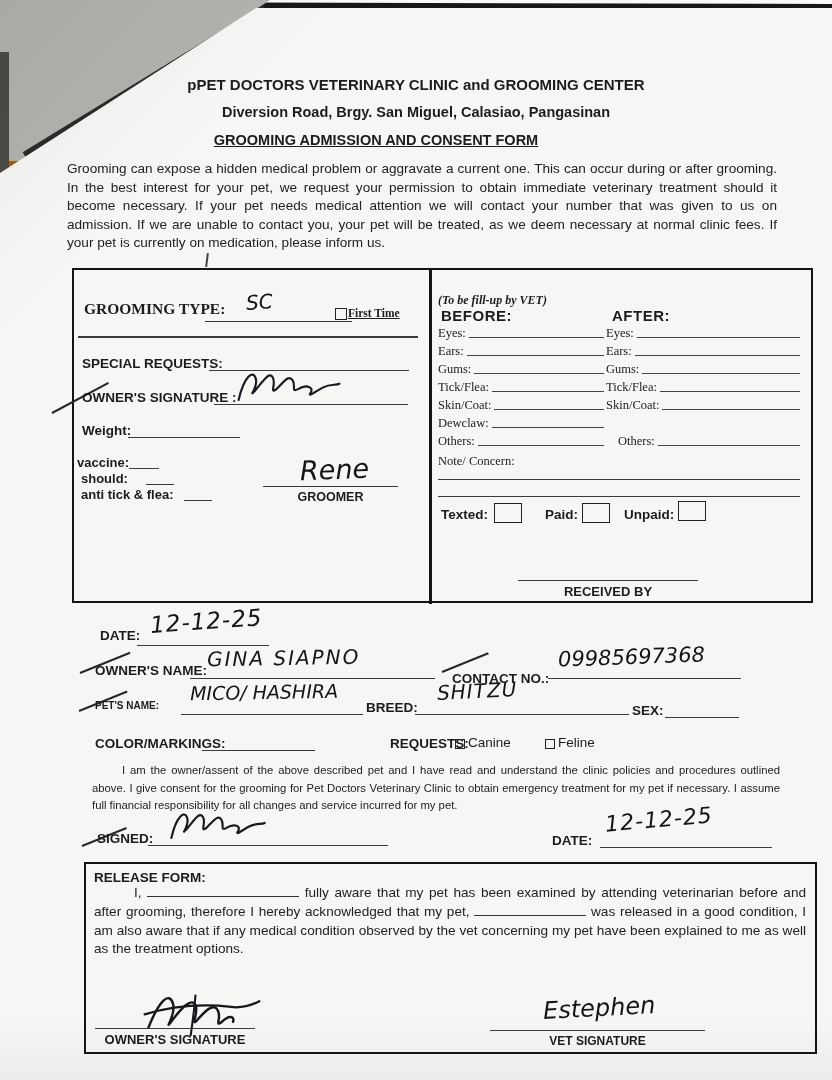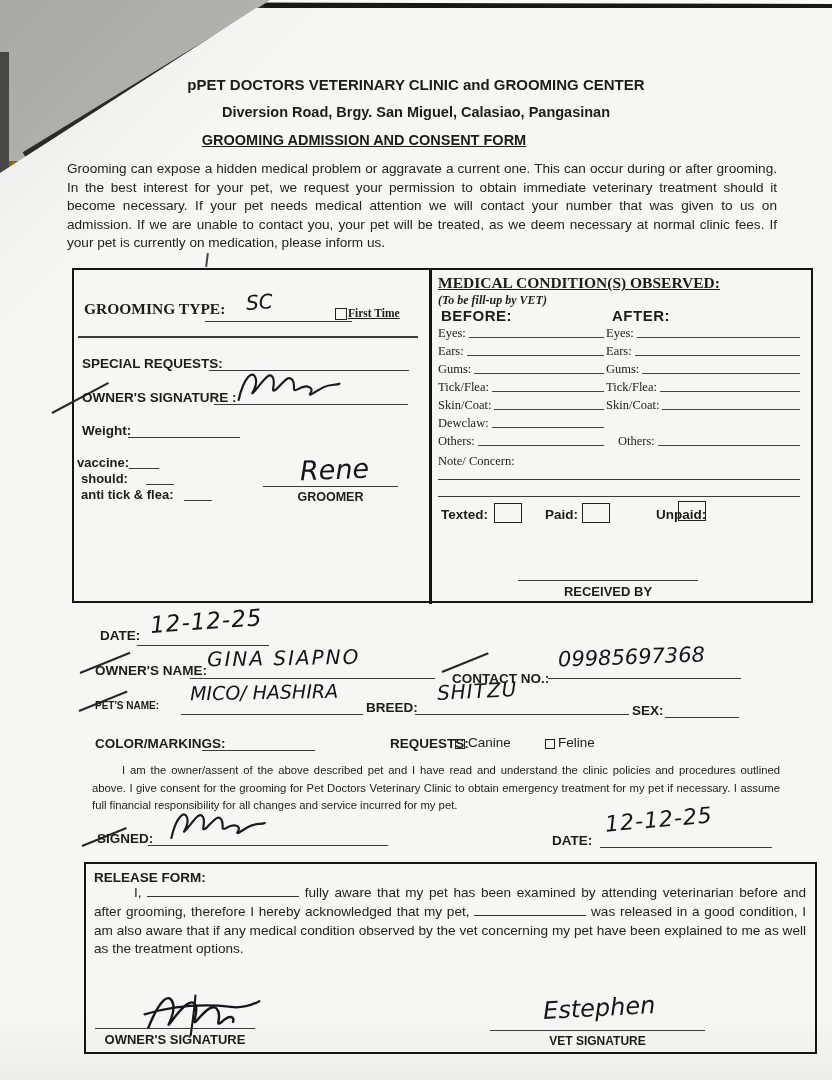--- a/index.html
+++ b/index.html
@@ -53,21 +53,21 @@
   <div class="bg-strip-white"></div>
   <div class="bg-strip-dark"></div>
   <div class="bg-sheet"></div>
   <div class="bg-sheet-edge"></div>
   <div class="bg-sliver"></div>
   <div class="paper"></div>
   <div class="paper-shade"></div>
 
   <div class="lbl sans ctr" style="left:0;top:76px;width:832px;font-size:15px;">pPET DOCTORS VETERINARY CLINIC and GROOMING CENTER</div>
   <div class="lbl sans ctr" style="left:0;top:104px;width:832px;font-size:14.5px;">Diversion Road, Brgy. San Miguel, Calasiao, Pangasinan</div>
-  <div class="lbl sans ctr u" style="left:0;top:132px;width:728px;font-size:14.5px;">GROOMING ADMISSION AND CONSENT FORM</div>
+  <div class="lbl sans ctr u" style="left:12px;top:132px;width:728px;font-size:14.5px;">GROOMING ADMISSION AND CONSENT FORM</div>
 
   <div class="para sans" style="left:67px;top:160px;width:710px;font-size:13.6px;line-height:18.6px;">Grooming can expose a hidden medical problem or aggravate a current one. This can occur during or after grooming. In the best interest for your pet, we request your permission to obtain immediate veterinary treatment should it become necessary. If your pet needs medical attention we will contact your number that was given to us on admission. If we are unable to contact you, your pet will be treated, as we deem necessary at normal clinic fees. If your pet is currently on medication, please inform us.</div>
 
   <div style="position:absolute;left:206px;top:253px;width:2px;height:14px;background:#44444a;transform:rotate(7deg);"></div>
 
   <div class="frame" style="left:72px;top:268px;width:737px;height:331px;"></div>
   <div style="position:absolute;left:429px;top:268px;width:2.5px;height:336px;background:#141414;"></div>
 
   <div class="lbl serif" style="left:84px;top:300px;font-size:15.5px;">GROOMING TYPE:</div>
   <div class="hw" style="left:246px;top:290px;font-size:20px;transform:rotate(-4deg);">SC</div>
@@ -93,21 +93,20 @@
   <div class="ln" style="left:129px;top:468px;width:30px;"></div>
   <div class="lbl sans" style="left:81px;top:471px;font-size:13px;">should:</div>
   <div class="ln" style="left:146px;top:484px;width:28px;"></div>
   <div class="lbl sans" style="left:81px;top:487px;font-size:13px;">anti tick &amp; flea:</div>
   <div class="ln" style="left:184px;top:500px;width:28px;"></div>
 
   <div class="hw" style="left:300px;top:454px;font-size:27px;transform:rotate(-2deg);">Rene</div>
   <div class="ln" style="left:263px;top:486px;width:135px;"></div>
   <div class="lbl sans ctr" style="left:263px;top:490px;width:135px;font-size:12.5px;">GROOMER</div>
 
-  <div class="lbl serif u" style="left:438px;top:274px;font-size:15.5px;">MEDICAL CONDITION(S) OBSERVED:</div>
   <div class="lbl serif" style="left:438px;top:293px;font-size:12px;font-style:italic;">(To be fill-up by VET)</div>
   <div class="lbl sans" style="left:441px;top:307px;font-size:15px;letter-spacing:0.5px;">BEFORE:</div>
   <div class="lbl sans" style="left:612px;top:307px;font-size:15px;letter-spacing:0.5px;">AFTER:</div>
 
   <div class="mrow" style="left:438px;top:326px;">
     <div class="mcell-b">
         <span class="mlabel">Eyes:</span>
         <span class="flexline"></span>
       </div>
     <div class="mcell-a">
@@ -174,21 +173,21 @@
   </div>
 
   <div class="lbl serif reg" style="left:438px;top:454px;font-size:12.5px;">Note/ Concern:</div>
   <div class="ln" style="left:438px;top:479px;width:362px;border-bottom-width:1.3px;"></div>
   <div class="ln" style="left:438px;top:496px;width:362px;border-bottom-width:1.3px;"></div>
 
   <div class="lbl sans" style="left:441px;top:507px;font-size:13.5px;">Texted:</div>
   <div class="cb" style="left:494px;top:503px;width:26px;height:18px;border-width:1.8px;"></div>
   <div class="lbl sans" style="left:545px;top:507px;font-size:13.5px;">Paid:</div>
   <div class="cb" style="left:582px;top:503px;width:26px;height:18px;border-width:1.8px;"></div>
-  <div class="lbl sans" style="left:656px;top:507px;font-size:13.5px;">Unpaid:</div>
+  <div class="lbl sans" style="left:624px;top:507px;font-size:13.5px;">Unpaid:</div>
   <div class="cb" style="left:678px;top:501px;width:26px;height:18px;border-width:1.8px;"></div>
 
   <div class="ln" style="left:518px;top:580px;width:180px;"></div>
   <div class="lbl sans ctr" style="left:518px;top:584px;width:180px;font-size:13px;">RECEIVED BY</div>
 
   <div class="lbl sans" style="left:100px;top:628px;font-size:13.5px;">DATE:</div>
   <div class="hw" style="left:150px;top:608px;font-size:23px;transform:rotate(-4deg);letter-spacing:1px;">12-12-25</div>
   <div class="ln" style="left:137px;top:645px;width:132px;"></div>
 
   <div class="slash" style="left:80px;top:672px;width:54px;transform:rotate(-22deg);"></div>

